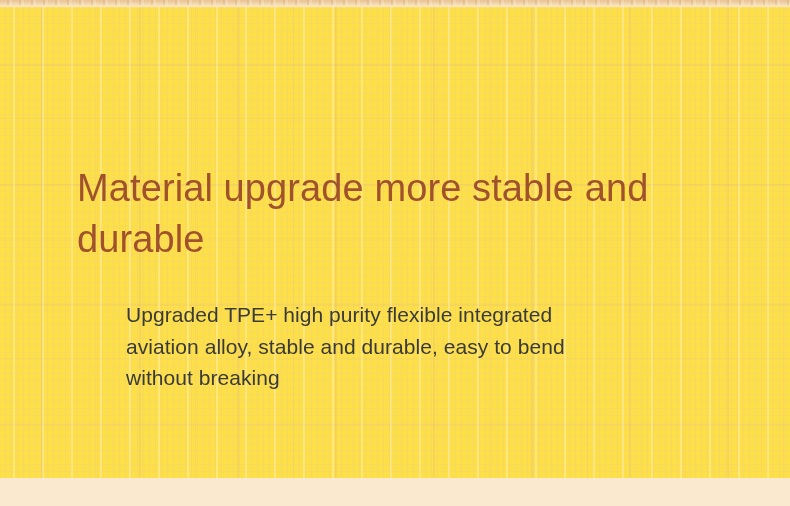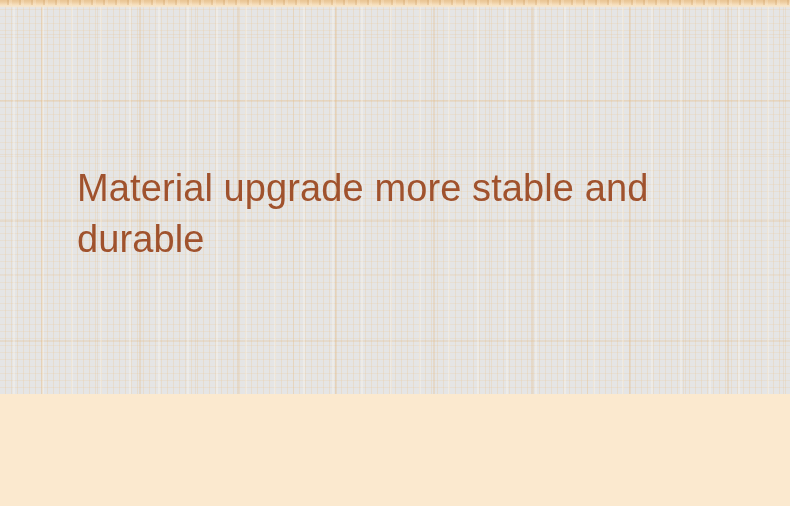--- a/index.html
+++ b/index.html
@@ -12,22 +12,22 @@
     width: 790px;
     height: 506px;
     overflow: hidden;
     font-family: "Liberation Sans", "DejaVu Sans", sans-serif;
     background: #fbe9cf;
   }
 
   .promo-slide {
     position: relative;
     width: 790px;
-    height: 394px;
-    background-color: #e5e5e5;
+    height: 478px;
+    background-color: #fde047;
     overflow: hidden;
     box-sizing: border-box;
   }
 
   
   .texture-weave-fine {
     position: absolute;
     inset: 0;
     pointer-events: none;
     background-image:
@@ -157,15 +157,16 @@
 
   <div class="texture-weave-fine"></div>
   <div class="texture-weave-coarse"></div>
   <div class="texture-streaks"></div>
 
   <div class="top-edge-band"></div>
   <div class="top-edge-band-grain"></div>
 
   <div class="content-block">
     <h1 class="headline">Material upgrade more stable and durable</h1>
+    <p class="description">Upgraded TPE+ high purity flexible integrated aviation alloy, stable and durable, easy to bend without breaking</p>
   </div>
 
 </div>
 
 </body></html>

